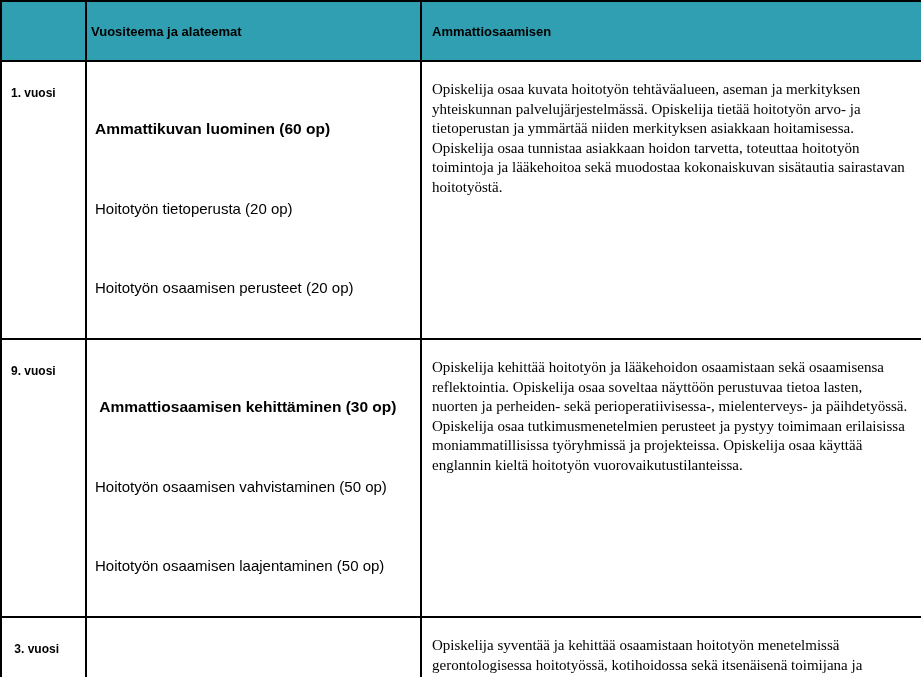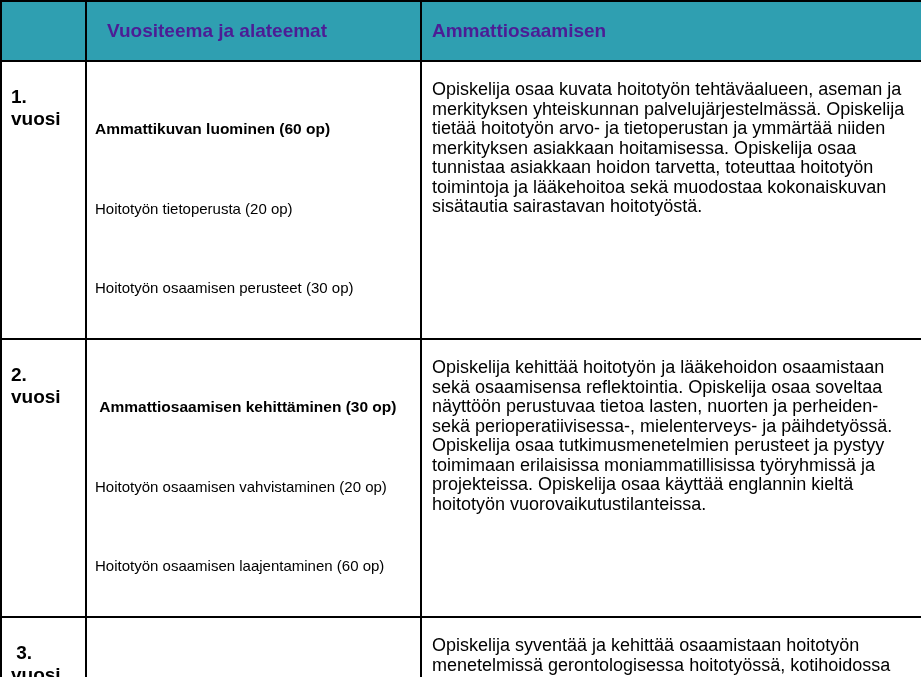--- a/index.html
+++ b/index.html
@@ -19,53 +19,54 @@
   .curriculum-table col.c-goals { width: 501px; }
 
   .curriculum-table td, .curriculum-table th {
     border: 2px solid #000000;
     vertical-align: top;
     box-sizing: border-box;
   }
 
   tr.header-row th {
     background: #2F9FB1;
-    color: #4c1d95;
+    color: #000000;
     height: 60px;
-    font-size: 19px;
+    font-size: 13px;
     font-weight: bold;
     text-align: left;
     vertical-align: middle;
-    padding: 0 20px;
+    padding: 0 4px;
   }
   tr.header-row th.goals-h { padding-left: 10px; }
 
   td.year-cell {
     font-weight: bold;
-    font-size: 19px;
+    font-size: 12px;
     padding: 24px 4px 8px 9px;
     white-space: pre-wrap;
   }
   td.theme-cell {
     font-size: 15px;
     padding: 24px 10px 8px 8px;
     white-space: pre-wrap;
   }
   td.theme-cell .theme {
     font-weight: bold;
     font-size: 15.5px;
     margin: 0;
   }
   td.theme-cell .sub {
     margin: 28px 0 0 0;
   }
   td.goals-cell {
-    font-size: 18px;
+    font-size: 15px;
     line-height: 19.5px;
     padding: 18px 12px 10px 10px;
+    font-family: Liberation Serif, serif;
   }
   td.goals-cell p { margin: 0; }
 
   tr.row-1 td { height: 170px; }
   tr.row-2 td { height: 158px; }
   tr.row-3 td { height: 158px; }
 </style>
 </head>
 <body>
 
@@ -80,33 +81,33 @@
     <th></th>
     <th>Vuositeema ja alateemat</th>
     <th class="goals-h">Ammattiosaamisen</th>
   </tr>
 
   <tr class="row-1">
     <td class="year-cell">1. vuosi</td>
     <td class="theme-cell">
       <p class="theme">Ammattikuvan luominen (60 op)</p>
       <p class="sub">Hoitotyön tietoperusta (20 op)</p>
-      <p class="sub">Hoitotyön osaamisen perusteet (30 op)</p>
+      <p class="sub">Hoitotyön osaamisen perusteet (20 op)</p>
     </td>
     <td class="goals-cell">
       <p>Opiskelija osaa kuvata hoitotyön tehtäväalueen, aseman ja merkityksen yhteiskunnan palvelujärjestelmässä. Opiskelija tietää hoitotyön arvo- ja tietoperustan ja ymmärtää niiden merkityksen asiakkaan hoitamisessa. Opiskelija osaa tunnistaa asiakkaan hoidon tarvetta, toteuttaa hoitotyön toimintoja ja lääkehoitoa sekä muodostaa kokonaiskuvan sisätautia sairastavan hoitotyöstä.</p>
     </td>
   </tr>
 
   <tr class="row-2">
-    <td class="year-cell">2. vuosi</td>
+    <td class="year-cell">9. vuosi</td>
     <td class="theme-cell">
       <p class="theme"> Ammattiosaamisen kehittäminen (30 op)</p>
-      <p class="sub">Hoitotyön osaamisen vahvistaminen (20 op)</p>
-      <p class="sub">Hoitotyön osaamisen laajentaminen (60 op)</p>
+      <p class="sub">Hoitotyön osaamisen vahvistaminen (50 op)</p>
+      <p class="sub">Hoitotyön osaamisen laajentaminen (50 op)</p>
     </td>
     <td class="goals-cell">
       <p>Opiskelija kehittää hoitotyön ja lääkehoidon osaamistaan sekä osaamisensa reflektointia. Opiskelija osaa soveltaa näyttöön perustuvaa tietoa lasten, nuorten ja perheiden- sekä perioperatiivisessa-, mielenterveys- ja päihdetyössä. Opiskelija osaa tutkimusmenetelmien perusteet ja pystyy toimimaan erilaisissa moniammatillisissa työryhmissä ja projekteissa. Opiskelija osaa käyttää englannin kieltä hoitotyön vuorovaikutustilanteissa.</p>
     </td>
   </tr>
 
   <tr class="row-3">
     <td class="year-cell"> 3. vuosi</td>
     <td class="theme-cell">
       <p class="theme">Ammattiosaamisen syventäminen (60 op)</p>

